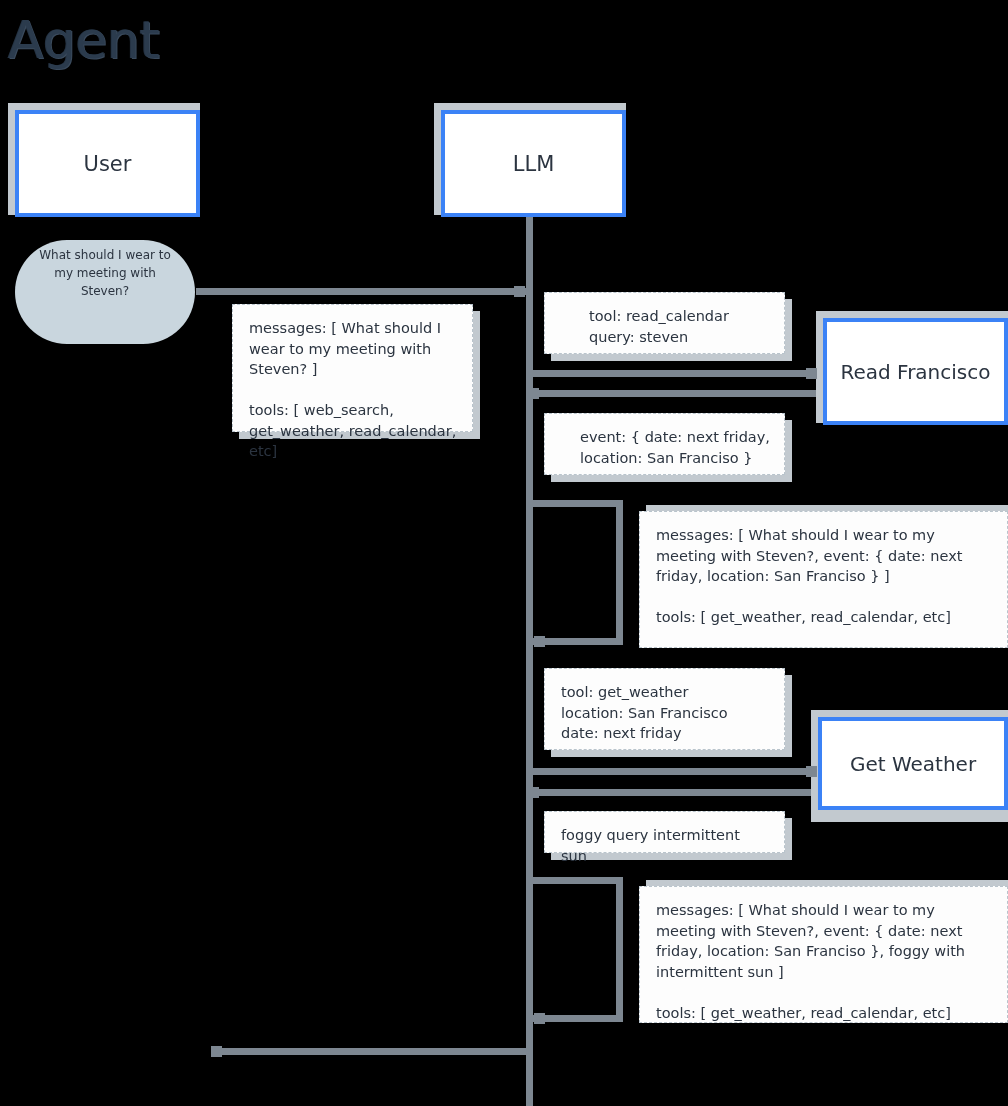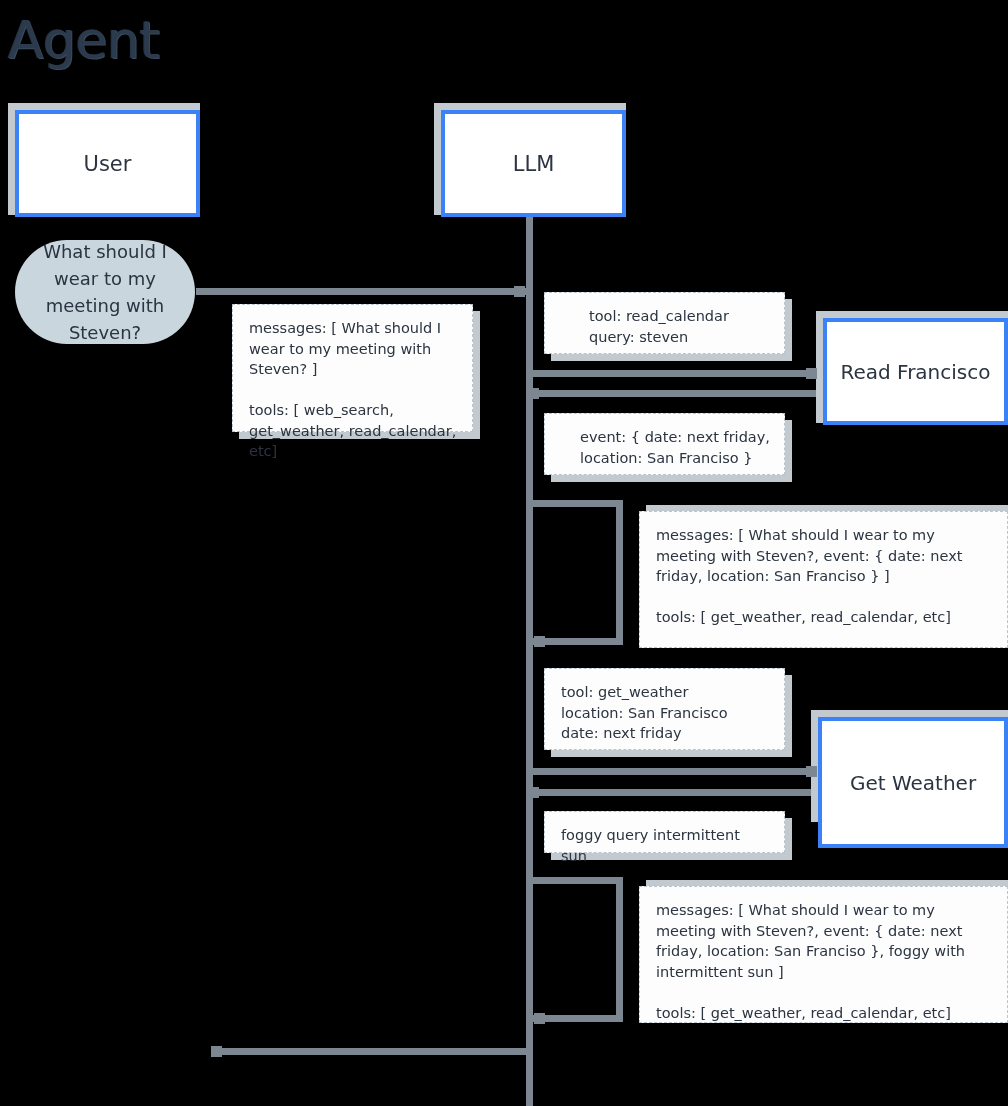--- a/index.html
+++ b/index.html
@@ -64,25 +64,24 @@
     background:#c2c9cf;
     z-index:5;
   }
 
   
   .bubble{
     position:absolute;
     background:#c9d6de;
     border-radius:999px;
     display:flex;
-    align-items:center;
     justify-content:center;
     text-align:center;
     color:#2b3440;
-    font-size:18px;
+    font-size:12px;
     line-height:1.5;
     box-sizing:border-box;
     padding:6px 14px;
     z-index:7;
   }
 
   
   .line-h{
     position:absolute;
     height:7px;
@@ -160,21 +159,21 @@
   <div class="note" style="left:639px; top:511px; width:369px; height:137px;"><span>messages: [ What should I wear to my meeting with Steven?, event: { date: next friday, location: San Franciso } ]
 
 tools: [ get_weather, read_calendar, etc]</span></div>
 
   <div class="note-shadow" style="left:551px; top:675px; width:241px; height:82px;"></div>
   <div class="note" style="left:544px; top:668px; width:241px; height:82px;"><span>tool: get_weather
 location: San Francisco
 date: next friday</span></div>
 
   <div class="node-shadow" style="left:811px; top:710px; width:197px; height:112px;"></div>
-  <div class="node" style="left:818px; top:717px; width:190px; height:131px; font-size:20px;">
+  <div class="node" style="left:818px; top:717px; width:190px; height:93px; font-size:20px;">
     <span>Get Weather</span>
   </div>
 
   <div class="line-h" style="left:529px; top:768px; width:288px;"></div>
   <div class="head" style="left:806px; top:766px;"></div>
 
   <div class="line-h" style="left:529px; top:789px; width:288px;"></div>
   <div class="head" style="left:528px; top:787px;"></div>
 
   <div class="note-shadow" style="left:551px; top:818px; width:241px; height:42px;"></div>

